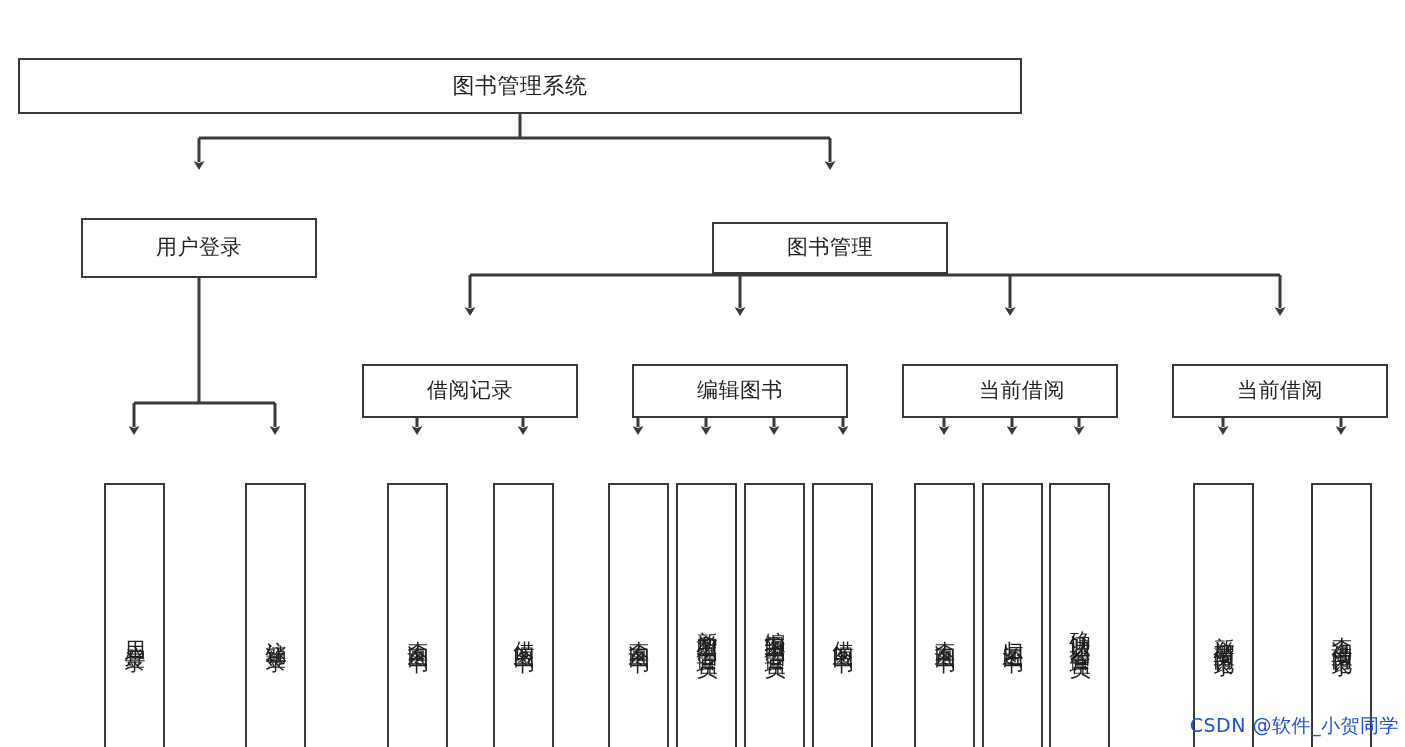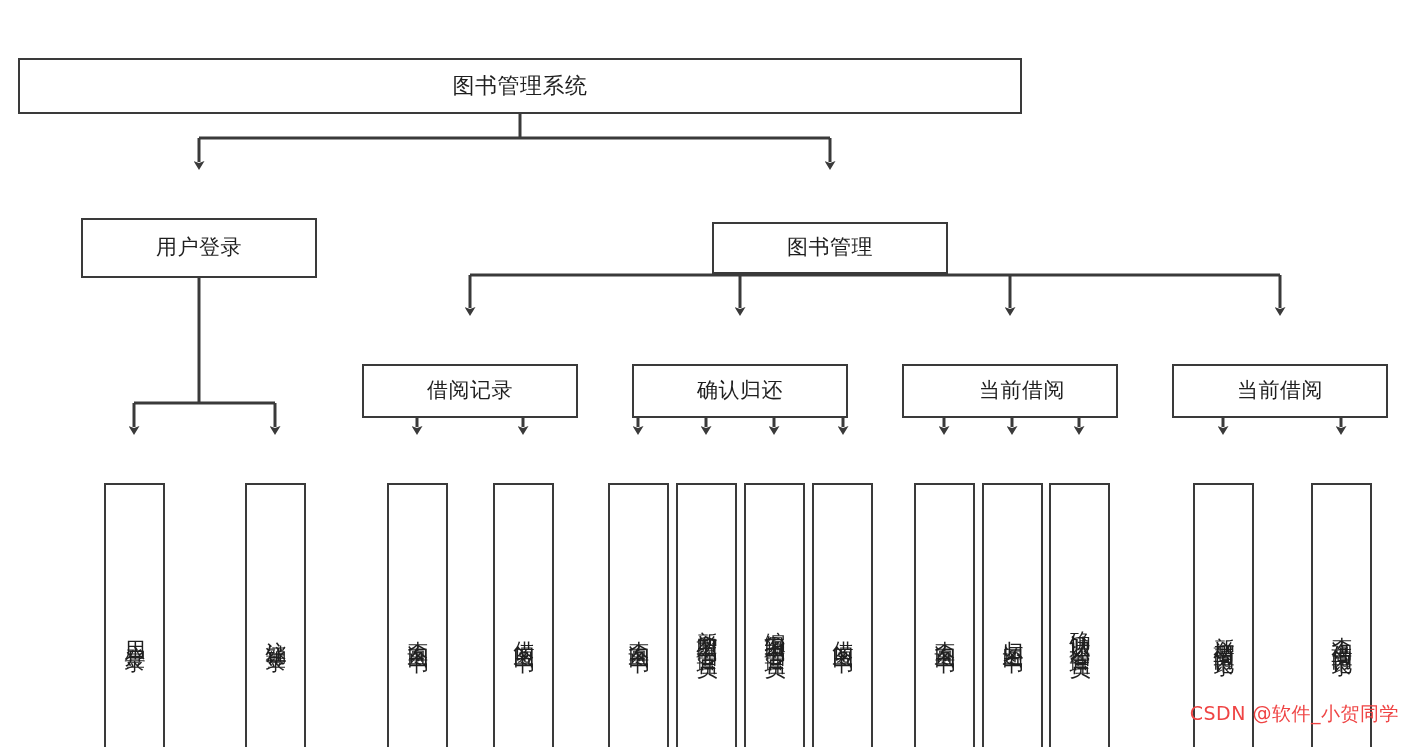--- a/index.html
+++ b/index.html
@@ -61,23 +61,23 @@
     text-align: center;
   }
   .node-v .vlabel {
     writing-mode: vertical-rl;
     text-orientation: upright;
     white-space: nowrap;
   }
   #watermark {
     position: absolute;
     right: 6px;
-    bottom: 20px;
+    bottom: 8px;
     font-size: 19px;
-    color: #ef4444;
+    color: #1d4ed8;
     z-index: 5;
     white-space: nowrap;
     letter-spacing: 0.5px;
   }
 </style>
 </head>
 <body>
 
 <div id="diagram-root">
 
@@ -132,21 +132,21 @@
   </svg>
 
   <div class="node node-h node-root" style="left:18px; top:12px; width:1004px; height:56px;">图书管理系统</div>
 
   <div class="node node-h" style="left:81px; top:172px; width:236px; height:60px;">用户登录</div>
 
   <div class="node node-h" style="left:712px; top:176px; width:236px; height:52px;">图书管理</div>
 
   <div class="node node-h" style="left:362px; top:318px; width:216px; height:54px;">借阅记录</div>
 
-  <div class="node node-h" style="left:632px; top:318px; width:216px; height:54px;">确认归还</div>
+  <div class="node node-h" style="left:632px; top:318px; width:216px; height:54px;">编辑图书</div>
 
   <div class="node node-h" style="left:902px; top:318px; width:216px; height:54px;padding-left:24px;">当前借阅</div>
 
   <div class="node node-h" style="left:1172px; top:318px; width:216px; height:54px;">当前借阅</div>
 
   <div class="node node-v" style="left:104px; top:437px; width:61px; height:298px;">
     <span class="vlabel">用户登录</span>
   </div>
   <div class="node node-v" style="left:245px; top:437px; width:61px; height:298px;">
     <span class="vlabel">注销登录</span>

